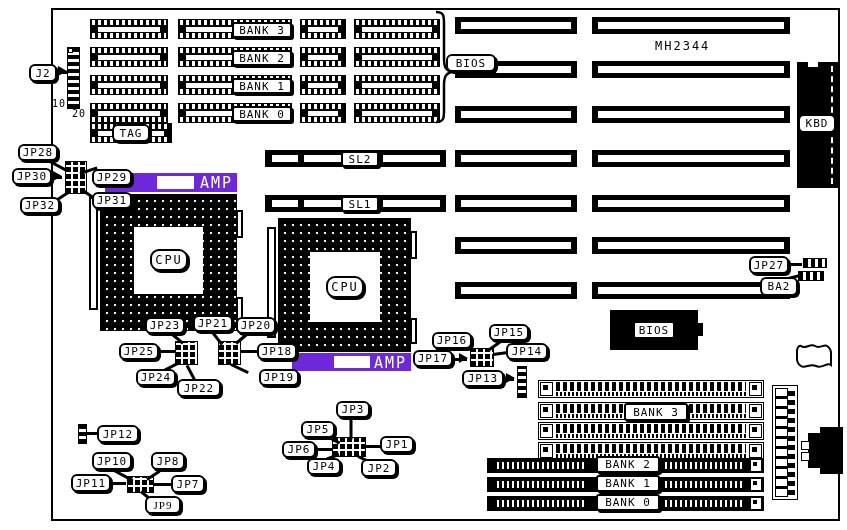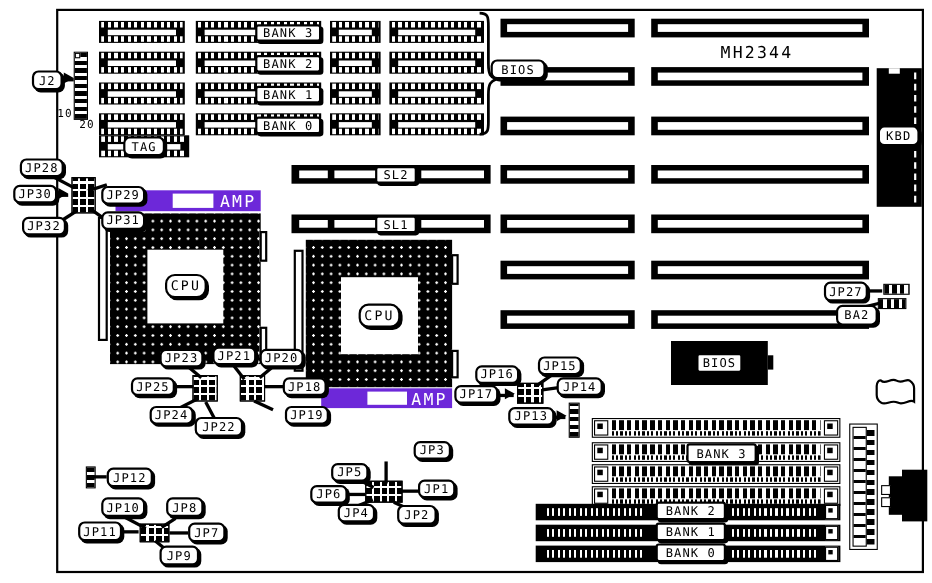--- a/index.html
+++ b/index.html
@@ -74,21 +74,21 @@
   
   .pwr{position:absolute;border:1px solid #000;background:#fff;}
   .pwr::before{content:"";position:absolute;left:2px;top:2px;bottom:2px;width:11px;border:1px solid #000;
         background:repeating-linear-gradient(0deg,#fff 0 7px,#000 7px 10px);}
   .pwr::after{content:"";position:absolute;right:2px;top:4px;bottom:4px;width:7px;
         background:repeating-linear-gradient(0deg,#000 0 5px,rgba(0,0,0,0) 5px 9px);}
   .blackbox{position:absolute;background:#000;}
   .kdash{position:absolute;border-left:2px dashed #fff;}
   .pin{position:absolute;background:#fff;border:1px solid #000;}
   .smalltext{position:absolute;font-size:10px;letter-spacing:1px;z-index:6;}
-  .modeltext{position:absolute;font-size:15px;letter-spacing:2px;}
+  .modeltext{position:absolute;font-size:12px;letter-spacing:2px;}
 </style>
 </head>
 <body>
 
 <div id="canvas">
 
   <div class="outline" style="left:51px;top:8px;width:789px;height:513px;"></div>
 
   <div class="chip" style="left:90px;top:19px;width:78px;"></div>
   <div class="chip" style="left:178px;top:19px;width:114px;"></div>
@@ -284,29 +284,29 @@
   <div class="jblock" style="left:127px;top:476px;width:27px;height:17px;"></div>
   <i class="tail" style="left:114px;top:469px;width:21px;transform:rotate(28deg);"></i>
   <i class="tail" style="left:147px;top:478px;width:15px;transform:rotate(-33deg);"></i>
   <i class="tail" style="left:110px;top:482px;width:16px;"></i>
   <i class="tail" style="left:154px;top:483px;width:17px;"></i>
   <i class="tail" style="left:141px;top:490px;width:13px;transform:rotate(40deg);"></i>
   <div class="lbl" style="left:92px;top:452px;width:40px;height:18px;">JP10</div>
   <div class="lbl" style="left:151px;top:452px;width:34px;height:18px;">JP8</div>
   <div class="lbl" style="left:71px;top:474px;width:40px;height:18px;">JP11</div>
   <div class="lbl" style="left:171px;top:475px;width:34px;height:18px;">JP7</div>
-  <div class="lbl" style="left:145px;top:496px;width:36px;height:18px;">JP9</div>
+  <div class="lbl" style="left:145px;top:496px;width:36px;height:18px;font-family:Liberation Serif, serif;">JP9</div>
 
   <div class="jblock" style="left:332px;top:437px;width:34px;height:20px;"></div>
   <i class="tail" style="left:351px;top:418px;width:20px;transform:rotate(90deg);"></i>
   <i class="tail" style="left:329px;top:436px;width:12px;transform:rotate(28deg);"></i>
   <i class="tail" style="left:315px;top:448px;width:17px;"></i>
   <i class="tail" style="left:326px;top:458px;width:14px;transform:rotate(-22deg);"></i>
   <i class="tail" style="left:358px;top:455px;width:14px;transform:rotate(25deg);"></i>
   <i class="tail" style="left:365px;top:445px;width:16px;"></i>
-  <div class="lbl" style="left:336px;top:401px;width:34px;height:17px;margin-left:40px;">JP3</div>
+  <div class="lbl" style="left:336px;top:401px;width:34px;height:17px;">JP3</div>
   <div class="lbl" style="left:301px;top:421px;width:34px;height:17px;">JP5</div>
   <div class="lbl" style="left:282px;top:441px;width:34px;height:17px;">JP6</div>
   <div class="lbl" style="left:380px;top:436px;width:34px;height:17px;">JP1</div>
   <div class="lbl" style="left:307px;top:458px;width:34px;height:17px;">JP4</div>
   <div class="lbl" style="left:361px;top:459px;width:36px;height:18px;">JP2</div>
 
 </div>
 
 </body></html>

